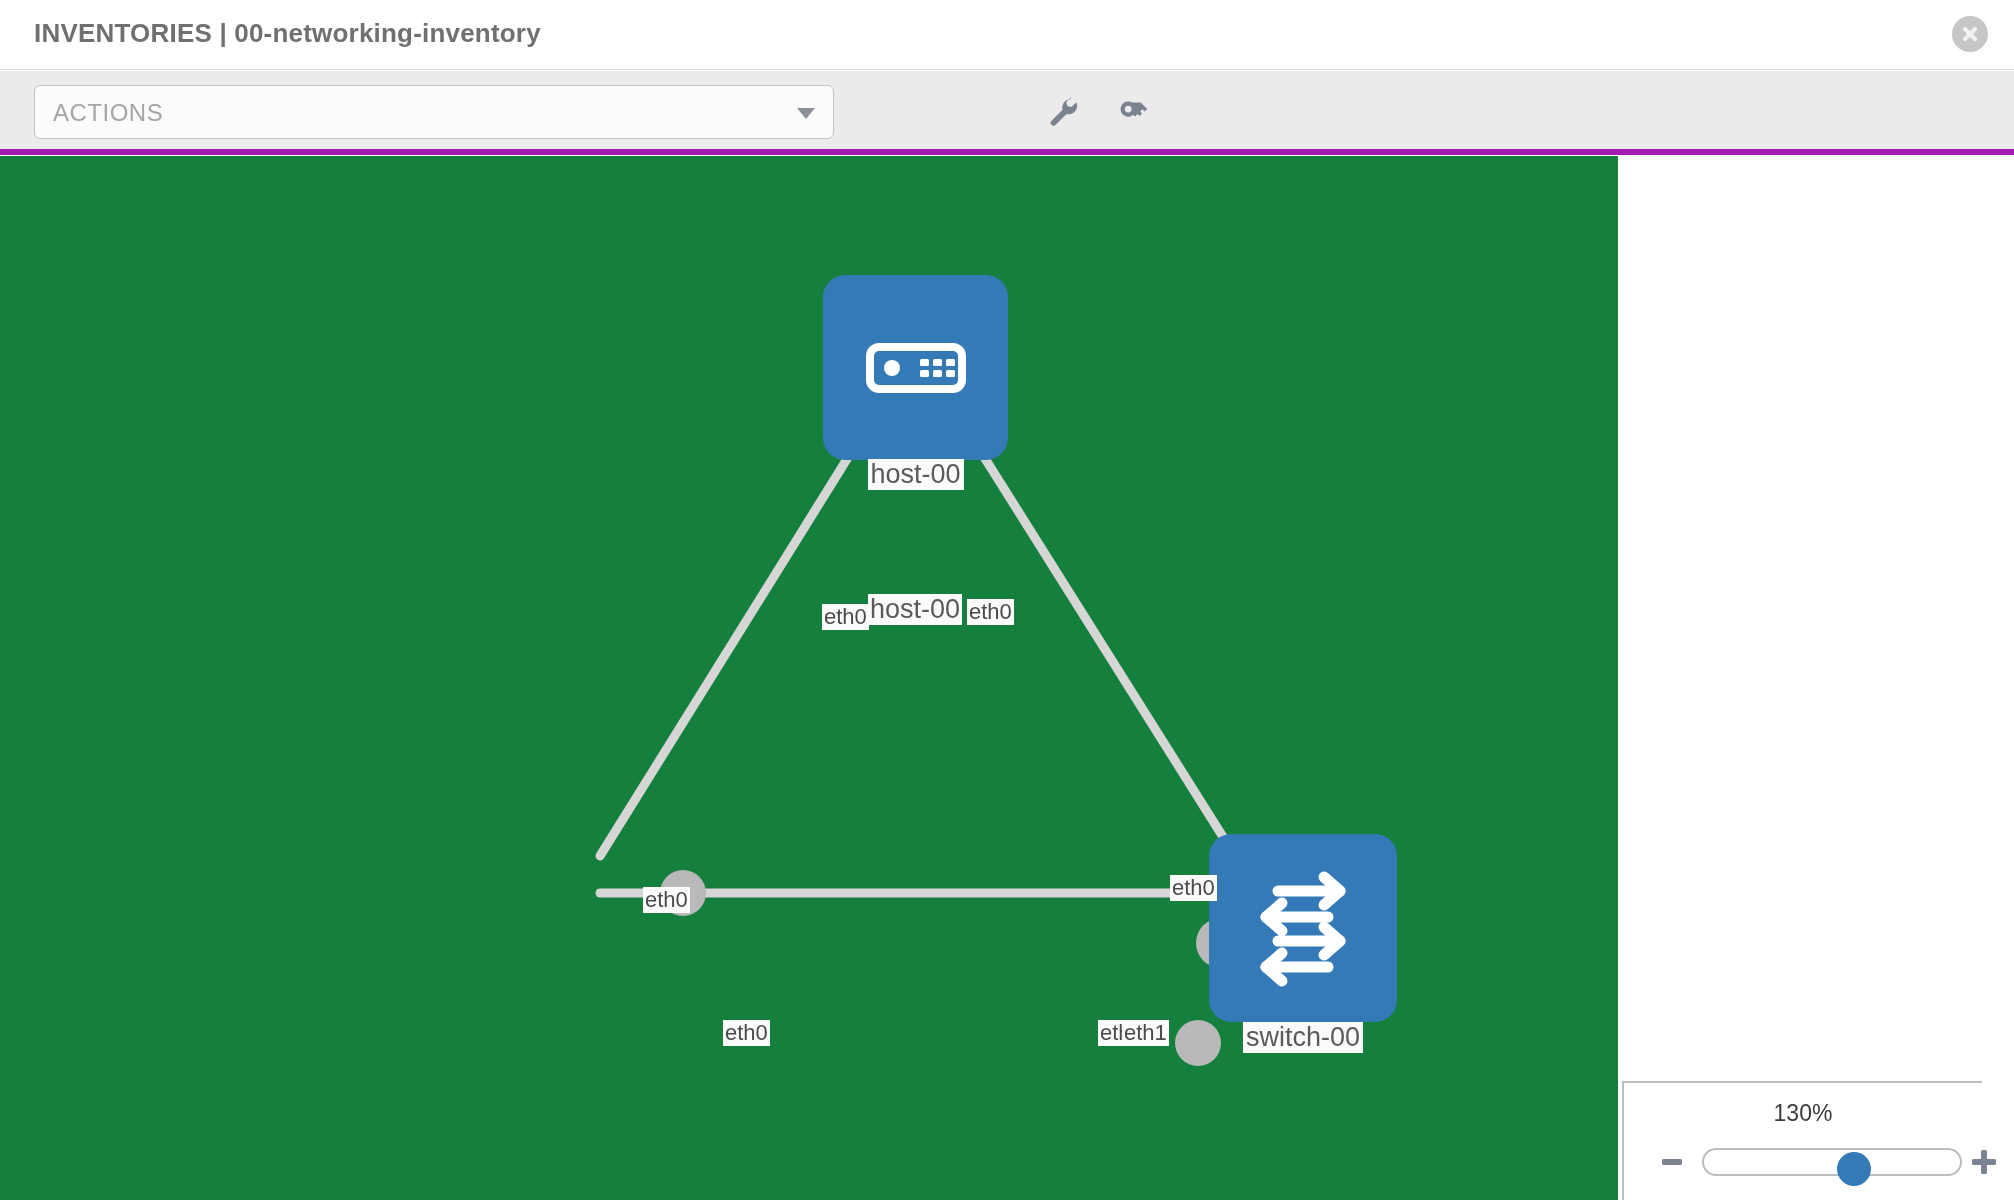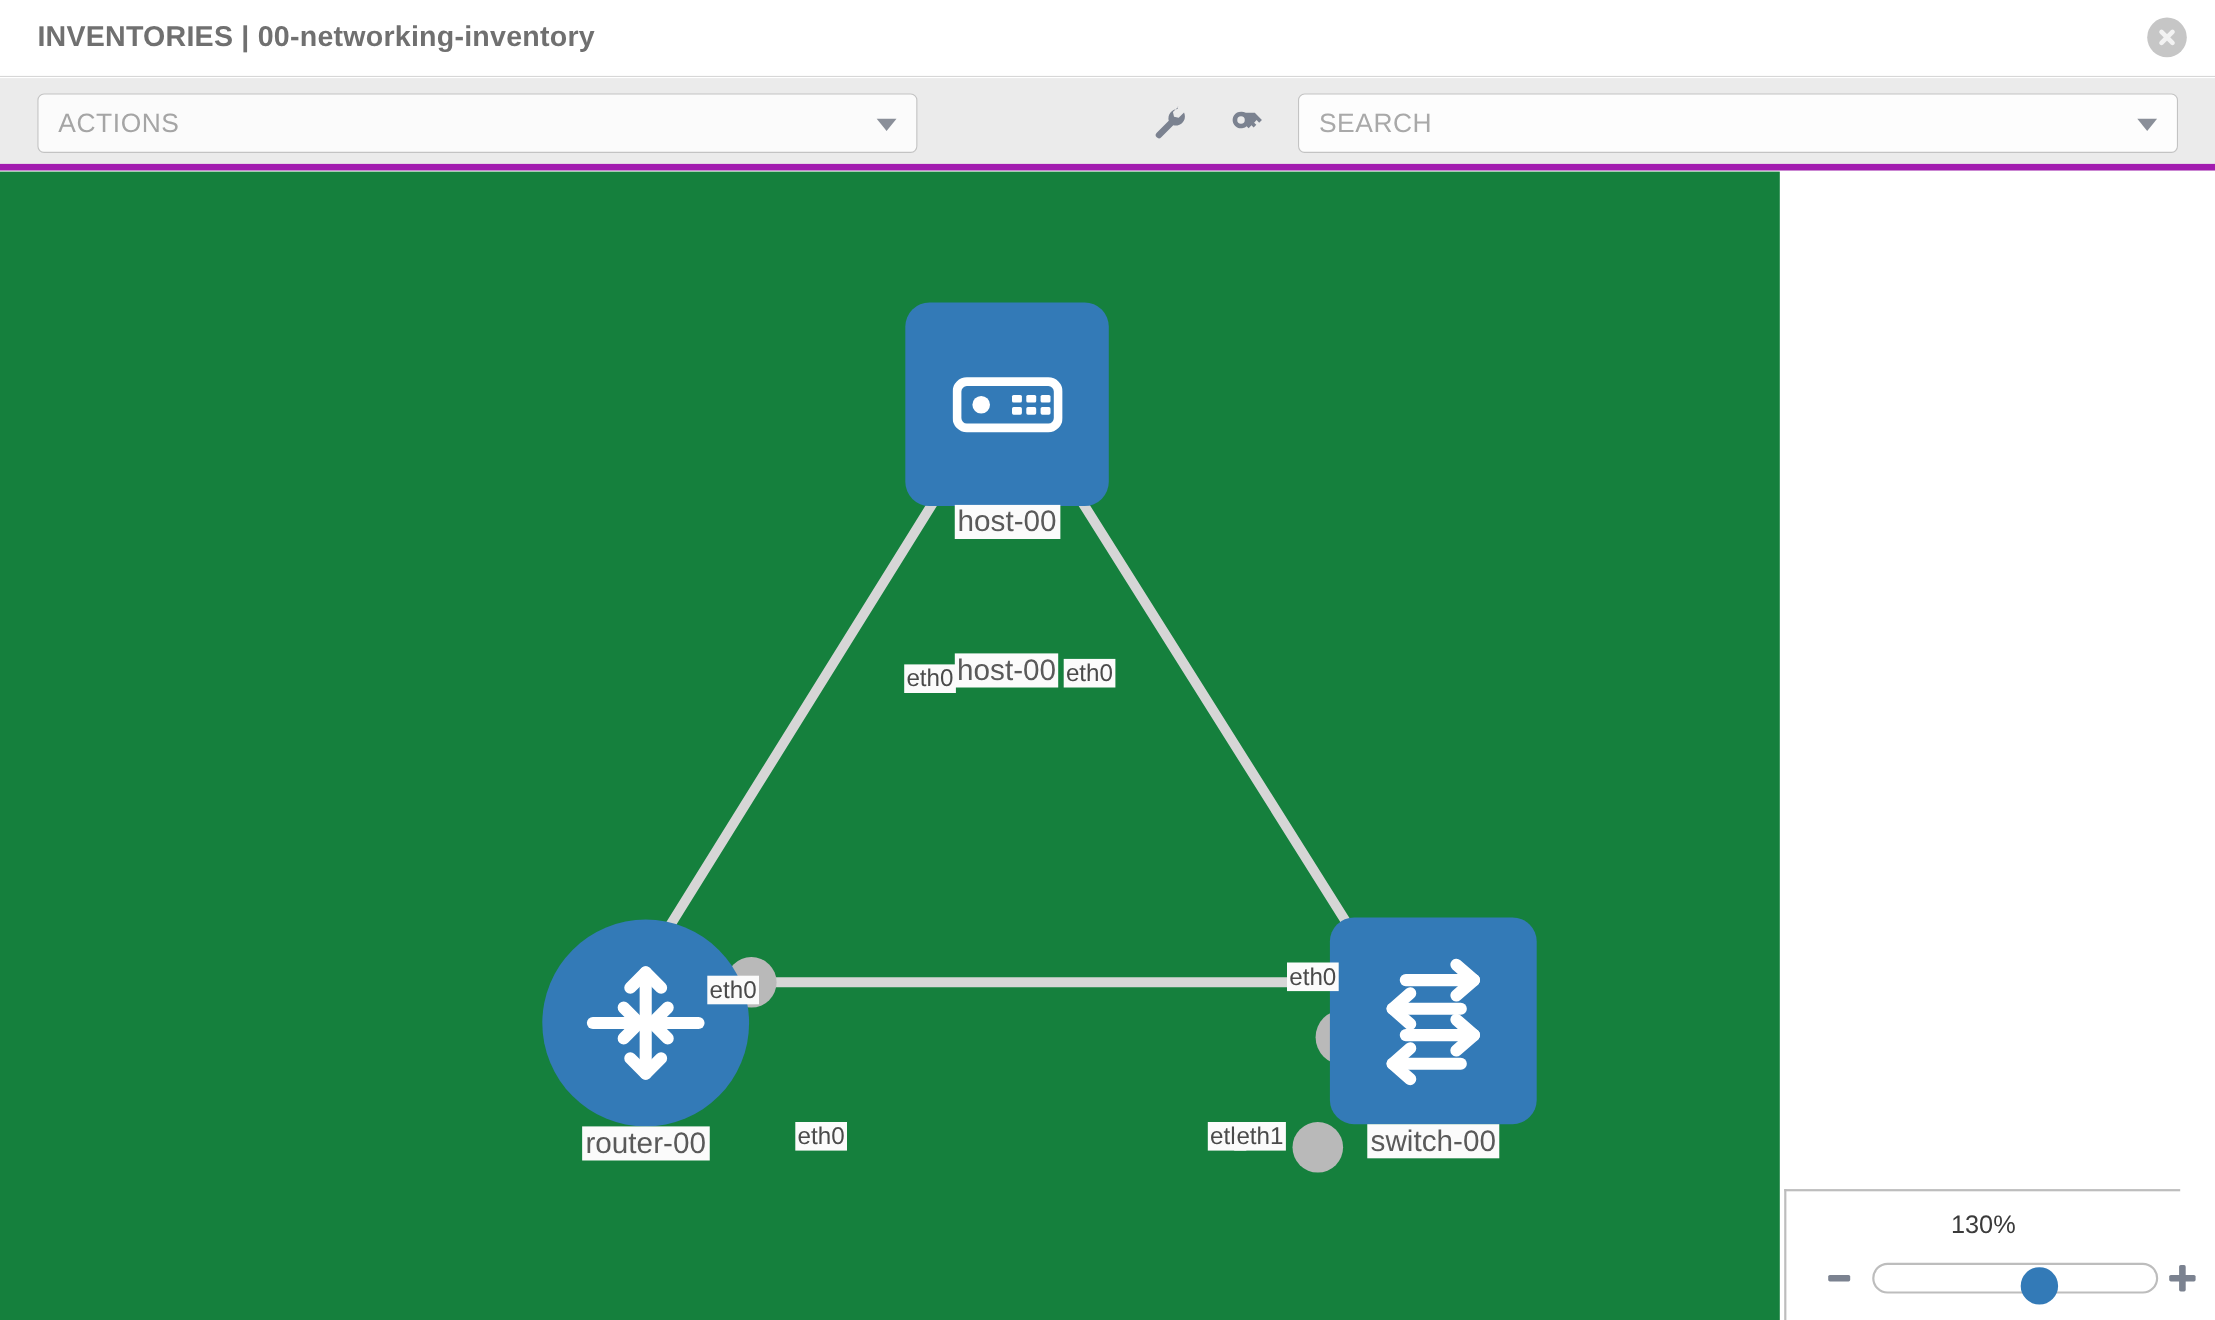--- a/index.html
+++ b/index.html
@@ -193,24 +193,20 @@
 
     <div class="tool-icon key">
       <svg width="34" height="34" viewBox="0 0 34 34" aria-hidden="true">
         <g fill="#7b8290">
           <path d="M12.2 6.5a7.6 7.6 0 1 0 5.1 13.2l1.8 1.8 2.6-2.6 2 2 2.4-2.4-2-2 2.3-2.3 2.3 2.3 2.5-2.5-6.5-6.5h-8.2a7.6 7.6 0 0 0-4.3-1z"></path>
           <circle cx="12.2" cy="14.1" r="3.4" fill="#ebebeb"></circle>
         </g>
       </svg>
     </div>
 
-    <div class="search-box">
-      <div class="label">SEARCH</div>
-      <div class="caret"></div>
-    </div>
   </div>
 
   <div class="canvas">
 
     <svg class="topology" viewBox="0 0 2014 1044">
       <g stroke="#d6d6d6" stroke-width="9" fill="none" stroke-linecap="round">
         <line x1="880" y1="250" x2="600" y2="700"></line>
         <line x1="952" y1="250" x2="1235" y2="700"></line>
         <line x1="600" y1="737" x2="1235" y2="737"></line>
       </g>
@@ -233,37 +229,20 @@
             <rect x="80" y="22" width="9" height="7" rx="1.5"></rect>
             <rect x="54" y="33" width="9" height="7" rx="1.5"></rect>
             <rect x="67" y="33" width="9" height="7" rx="1.5"></rect>
             <rect x="80" y="33" width="9" height="7" rx="1.5"></rect>
           </g>
         </svg>
       </div>
       <div class="node-label" style="top:184px;">host-00</div>
     </div>
 
-    <div class="node" style="left:493px; top:680px; width:188px; height:188px;">
-      <div class="node-shape circle" style="width:188px; height:188px;">
-        <svg width="112" height="112" viewBox="0 0 112 112" aria-hidden="true">
-          <g stroke="#ffffff" stroke-width="11" stroke-linecap="round" stroke-linejoin="round" fill="none">
-            <line x1="56" y1="52" x2="56" y2="10"></line>
-            <polyline points="42,24 56,10 70,24"></polyline>
-            <line x1="56" y1="60" x2="56" y2="102"></line>
-            <polyline points="42,88 56,102 70,88"></polyline>
-            <line x1="8" y1="56" x2="50" y2="56"></line>
-            <polyline points="36,42 50,56 36,70"></polyline>
-            <line x1="104" y1="56" x2="62" y2="56"></line>
-            <polyline points="76,42 62,56 76,70"></polyline>
-          </g>
-        </svg>
-      </div>
-      <div class="node-label" style="top:188px;">router-00</div>
-    </div>
 
     <div class="node" style="left:1209px; top:678px; width:188px; height:188px;">
       <div class="node-shape square" style="width:188px; height:188px;">
         <svg width="118" height="118" viewBox="0 0 118 118" aria-hidden="true">
           <g stroke="#ffffff" stroke-width="11" stroke-linecap="round" stroke-linejoin="round" fill="none">
             <line x1="34" y1="22" x2="96" y2="22"></line>
             <polyline points="80,8 96,22 80,36"></polyline>
             <line x1="84" y1="48" x2="22" y2="48"></line>
             <polyline points="38,34 22,48 38,62"></polyline>
             <line x1="34" y1="72" x2="96" y2="72"></line>

